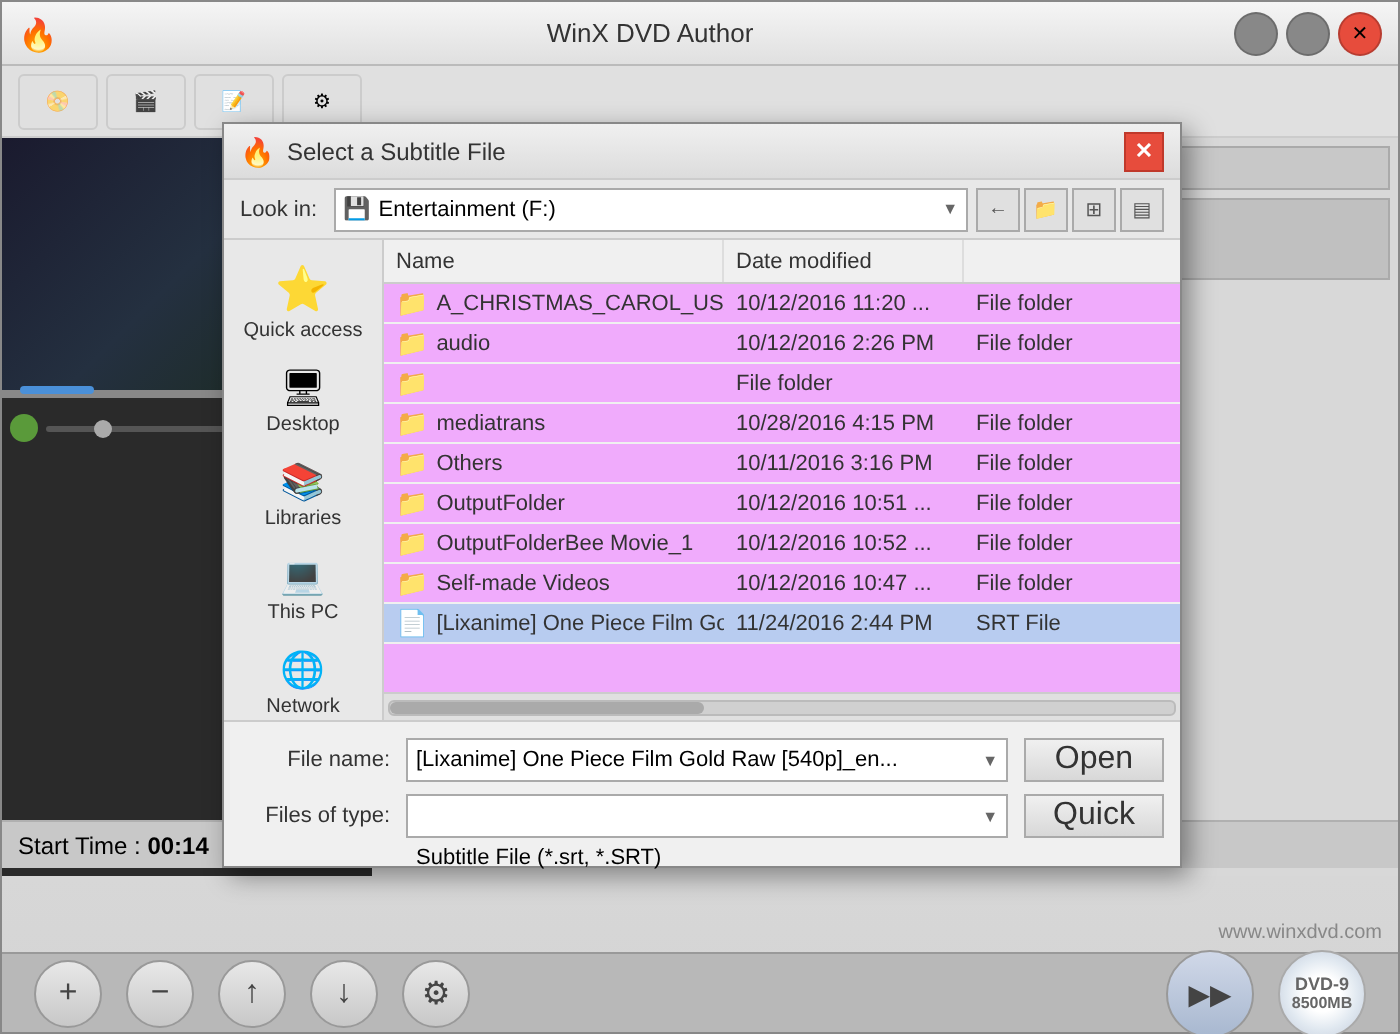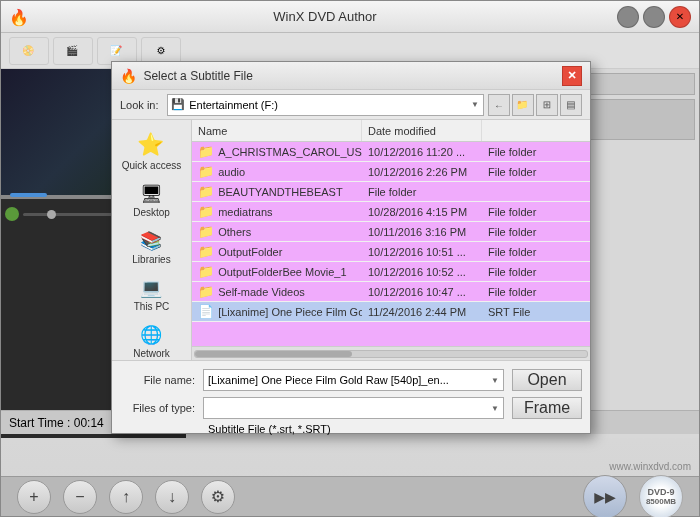--- a/index.html
+++ b/index.html
@@ -521,21 +521,21 @@
           <div>100</div>
           <div>8:26</div>
         </div>
       </div>
     </div>
   </div>
 
   <div class="status-area">
     <span>
       <span>Start Time :</span>
-      <span style="font-weight:normal;">00:14</span>
+      <span style="font-weight:bold;">00:14</span>
     </span>
     <div class="format-btn">
       <span>4:3 For Standa...</span>
     </div>
     <div class="checkbox-area">
       <input type="checkbox" checked="" style="width: 12px; height: 12px;">
       <span>Auto Add Lette...</span>
     </div>
     <div class="dvd-label">DVD-9</div>
   </div>
@@ -638,21 +638,20 @@
     <div class="file-cell name-col">
       <span class="file-icon">📁</span>
       <span>audio</span>
     </div>
     <div class="file-cell date-col">10/12/2016 2:26 PM</div>
     <div class="file-cell type-col">File folder</div>
   </div>
                 <div class="file-row">
     <div class="file-cell name-col">
       <span class="file-icon">📁</span>
-      <span>BEAUTYANDTHEBEAST</span>
     </div>
     <div class="file-cell type-col">File folder</div>
   </div>
                 <div class="file-row">
     <div class="file-cell name-col">
       <span class="file-icon">📁</span>
       <span>mediatrans</span>
     </div>
     <div class="file-cell date-col">10/28/2016 4:15 PM</div>
     <div class="file-cell type-col">File folder</div>
@@ -714,20 +713,20 @@
           <div class="dialog-field-input">
             <span style="overflow:hidden;text-overflow:ellipsis;white-space:nowrap;max-width:260px;font-size:11px;">[Lixanime] One Piece Film Gold Raw [540p]_en...</span>
           </div>
           <div class="dialog-action-btn">Open</div>
         </div>
         <div class="dialog-field-row">
           <span class="dialog-field-label">Files of type:</span>
           <div class="dialog-field-input">
             <span style="font-size:11px;margin-top:41px;">Subtitle File (*.srt, *.SRT)</span>
           </div>
-          <div class="dialog-action-btn">Frame</div>
+          <div class="dialog-action-btn">Quick</div>
         </div>
       </div>
 
     </div>
   </div>
 
 </div>
 
 </body></html>

